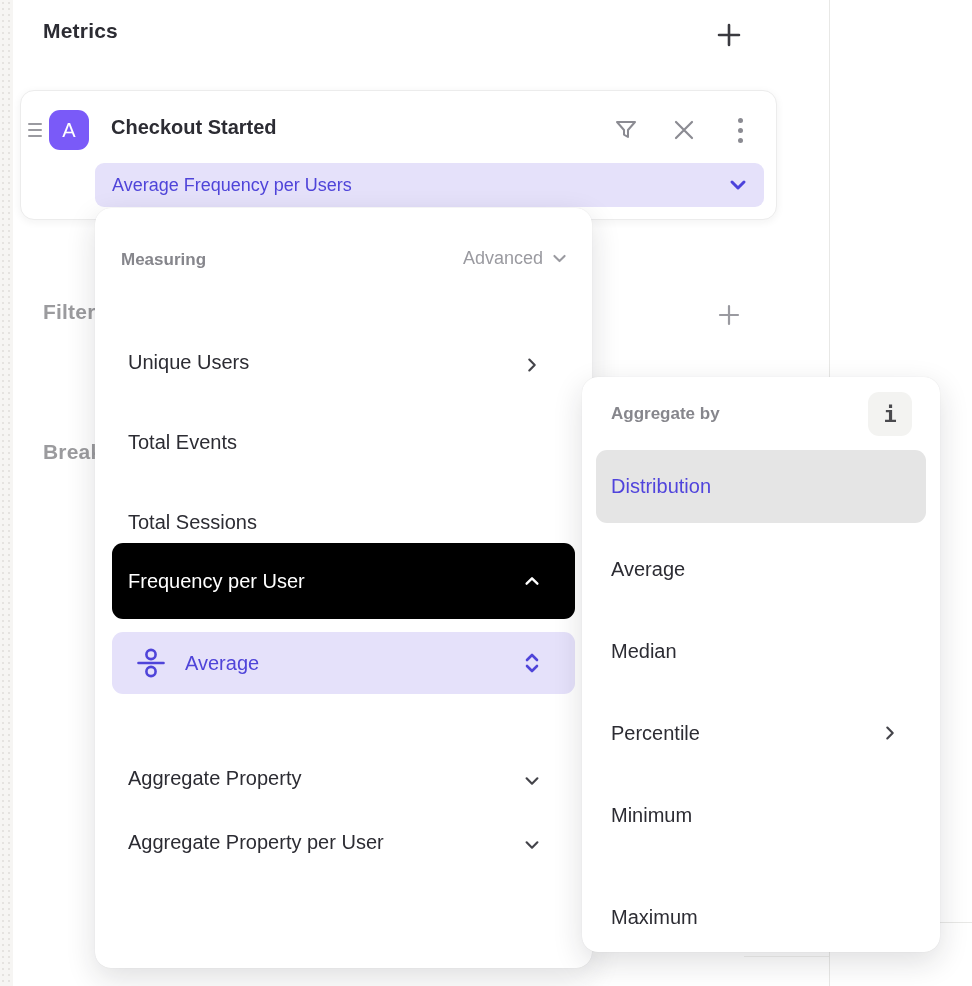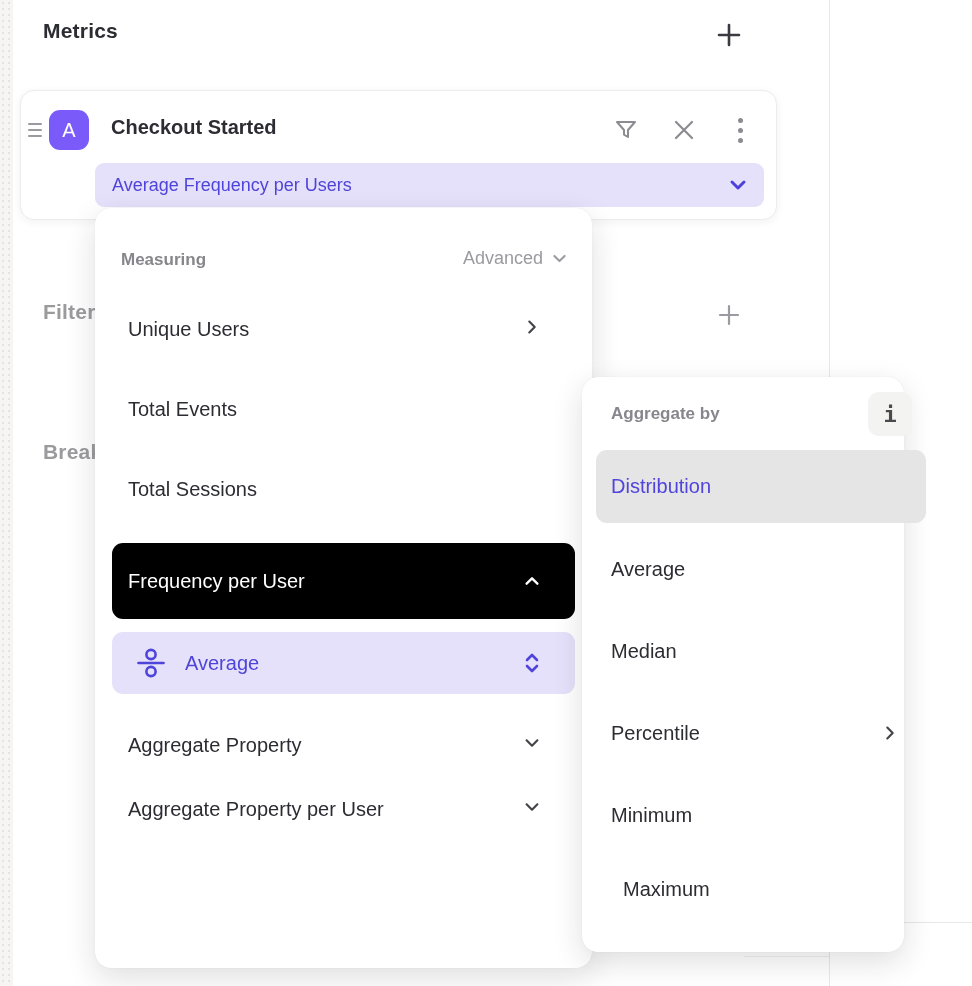--- a/index.html
+++ b/index.html
@@ -50,27 +50,27 @@
   }
   .pill-label{margin-left:17px;font-size:18px;font-weight:500;color:#4f44d9;}
   .pill .chev{position:absolute;right:16px;top:12px;}
 
   
   .panel{
     position:absolute;background:#fff;border-radius:16px;
     box-shadow:0 10px 30px rgba(25,25,35,.14), 0 0 1px rgba(0,0,0,.12);
   }
   .panel-left{left:95px;top:208px;width:497px;height:760px;z-index:10;}
-  .panel-right{left:582px;top:377px;width:322px;height:575px;z-index:20;}
+  .panel-right{left:582px;top:377px;width:358px;height:575px;z-index:20;}
 
   .menu-head-label{position:absolute;font-size:17px;font-weight:600;color:#86868c;}
   .advanced{position:absolute;right:24px;top:40px;display:flex;align-items:center;gap:8px;cursor:pointer;}
   .advanced span{font-size:18px;color:#9a9aa0;}
 
-  .l-item{position:absolute;left:0;width:497px;height:56px;display:flex;align-items:flex-start;cursor:pointer;}
+  .l-item{position:absolute;left:0;width:497px;height:56px;display:flex;align-items:flex-end;cursor:pointer;}
   .l-item .l-label{margin-left:33px;font-size:20px;font-weight:500;color:#2c2c33;}
   .l-item .trail{position:absolute;left:425px;width:24px;display:flex;justify-content:center;}
 
   .sel-block{
     position:absolute;left:17px;width:463px;border-radius:11px;cursor:pointer;
     display:flex;align-items:center;
   }
   .block-primary{top:335px;height:76px;background:#000000;}
   .block-primary .b-label{margin-left:16px;font-size:20px;font-weight:500;color:#ffffff;}
   .block-primary .trail{position:absolute;left:408px;width:24px;display:flex;justify-content:center;}
@@ -253,16 +253,16 @@
       <svg width="18" height="18" viewBox="0 0 20 20">
           <path d="M7 4l6 6-6 6" stroke="#44444a" stroke-width="2.4" fill="none" stroke-linecap="round" stroke-linejoin="round"></path>
         </svg>
     </span>
   </div>
 
   <div class="r-item" style="top:416px;">
     <span class="r-label">Minimum</span>
   </div>
 
-  <div class="r-item" style="top:490px;padding-left:12px;">
+  <div class="r-item" style="top:518px;">
     <span class="r-label">Maximum</span>
   </div>
 </div>
 
 </body></html>

